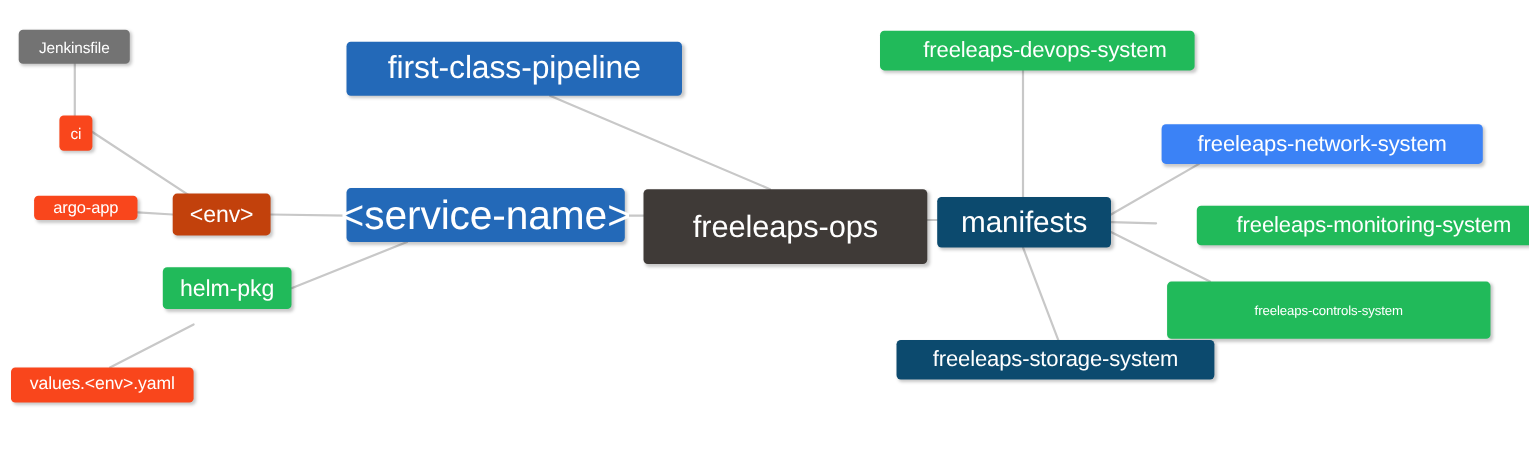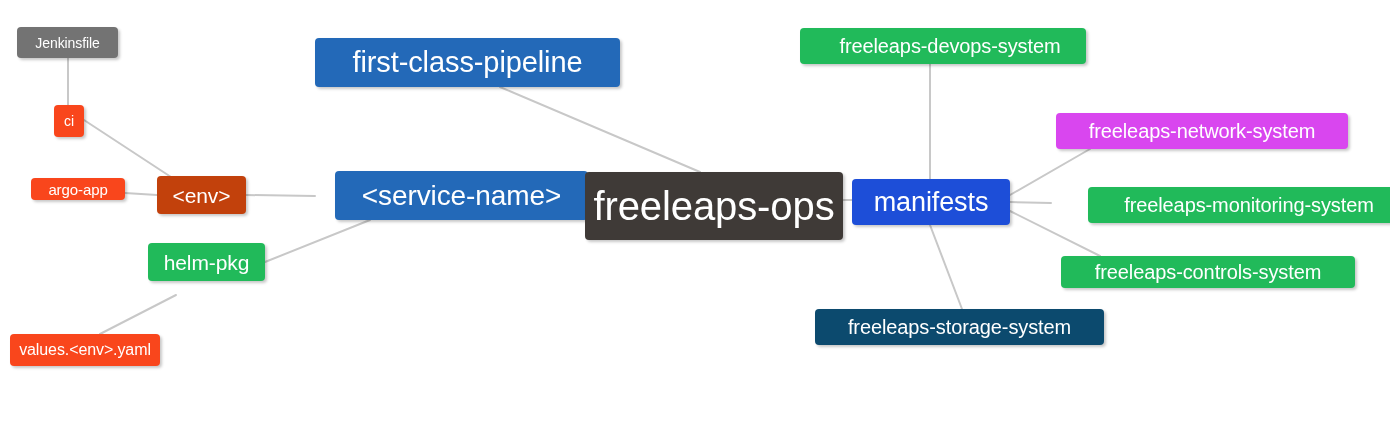--- a/index.html
+++ b/index.html
@@ -64,24 +64,24 @@
       <line x1="1010" y1="202" x2="1051" y2="203" stroke="#c8c8c8" stroke-width="2" stroke-linecap="round"></line>
       <line x1="1010" y1="211" x2="1100" y2="256" stroke="#c8c8c8" stroke-width="2" stroke-linecap="round"></line>
       <line x1="930" y1="225" x2="962" y2="309" stroke="#c8c8c8" stroke-width="2" stroke-linecap="round"></line>
     </svg>
   <div class="node-layer">
       <div class="node" style="left: 17px; top: 27px; width: 101px; height: 31px; background: #737373; font-size: 14px;">Jenkinsfile</div>
       <div class="node" style="left: 54px; top: 105px; width: 30px; height: 32px; background: rgb(249, 70, 28); font-size: 14px;">ci</div>
       <div class="node" style="left: 31px; top: 178px; width: 94px; height: 22px; background: rgb(249, 70, 28); font-size: 15px;">argo-app</div>
       <div class="node" style="left: 157px; top: 176px; width: 89px; height: 38px; background: #c2410c; font-size: 21px;">&lt;env&gt;</div>
       <div class="node" style="left: 148px; top: 243px; width: 117px; height: 38px; background: rgb(33, 186, 90); font-size: 21px;">helm-pkg</div>
-      <div class="node" style="left: 10px; top: 334px; width: 150px; height: 32px; background: rgb(249, 70, 28); font-size: 16px;">values.&lt;env&gt;.yaml</div>
+      <div class="node" style="left: 10px; top: 334px; width: 166px; height: 32px; background: rgb(249, 70, 28); font-size: 16px;">values.&lt;env&gt;.yaml</div>
       <div class="node" style="left: 315px; top: 38px; width: 305px; height: 49px; background: rgb(35, 105, 184); font-size: 29px;">first-class-pipeline</div>
-      <div class="node" style="left: 315px; top: 171px; width: 253px; height: 49px; background: rgb(35, 105, 184); font-size: 28px; margin-left: 20px;">&lt;service-name&gt;</div>
-      <div class="node" style="left: 585px; top: 172px; width: 258px; height: 68px; background: rgb(63, 58, 55); font-size: 40px;">freeleaps-ops</div>
-      <div class="node" style="left: 852px; top: 179px; width: 158px; height: 46px; background: #1d4ed8; font-size: 27px;">manifests</div>
+      <div class="node" style="left: 315px; top: 171px; width: 253px; height: 49px; background: rgb(35, 105, 184); font-size: 37px;">&lt;service-name&gt;</div>
+      <div class="node" style="left: 585px; top: 172px; width: 258px; height: 68px; background: rgb(63, 58, 55); font-size: 28px;">freeleaps-ops</div>
+      <div class="node" style="left: 852px; top: 179px; width: 158px; height: 46px; background: #0c4a6e; font-size: 27px;">manifests</div>
       <div class="node" style="left: 800px; top: 28px; width: 286px; height: 36px; background: rgb(33, 186, 90); font-size: 20px; padding-left: 24px;">freeleaps-devops-system</div>
-      <div class="node" style="left: 1056px; top: 113px; width: 292px; height: 36px; background: #d946ef; font-size: 20px;">freeleaps-network-system</div>
+      <div class="node" style="left: 1056px; top: 113px; width: 292px; height: 36px; background: #3b82f6; font-size: 20px;">freeleaps-network-system</div>
       <div class="node" style="left: 1051px; top: 187px; width: 322px; height: 36px; background: rgb(33, 186, 90); font-size: 20px; margin-left: 37px;">freeleaps-monitoring-system</div>
-      <div class="node" style="left: 1061px; top: 256px; width: 294px; height: 32px; background: rgb(33, 186, 90); font-size: 20px;">freeleaps-controls-system</div>
+      <div class="node" style="left: 1061px; top: 256px; width: 294px; height: 52px; background: rgb(33, 186, 90); font-size: 12px;">freeleaps-controls-system</div>
       <div class="node" style="left: 815px; top: 309px; width: 289px; height: 36px; background: #0c4a6e; font-size: 20px;">freeleaps-storage-system</div>
     </div>
 </div>
 
 </body></html>

